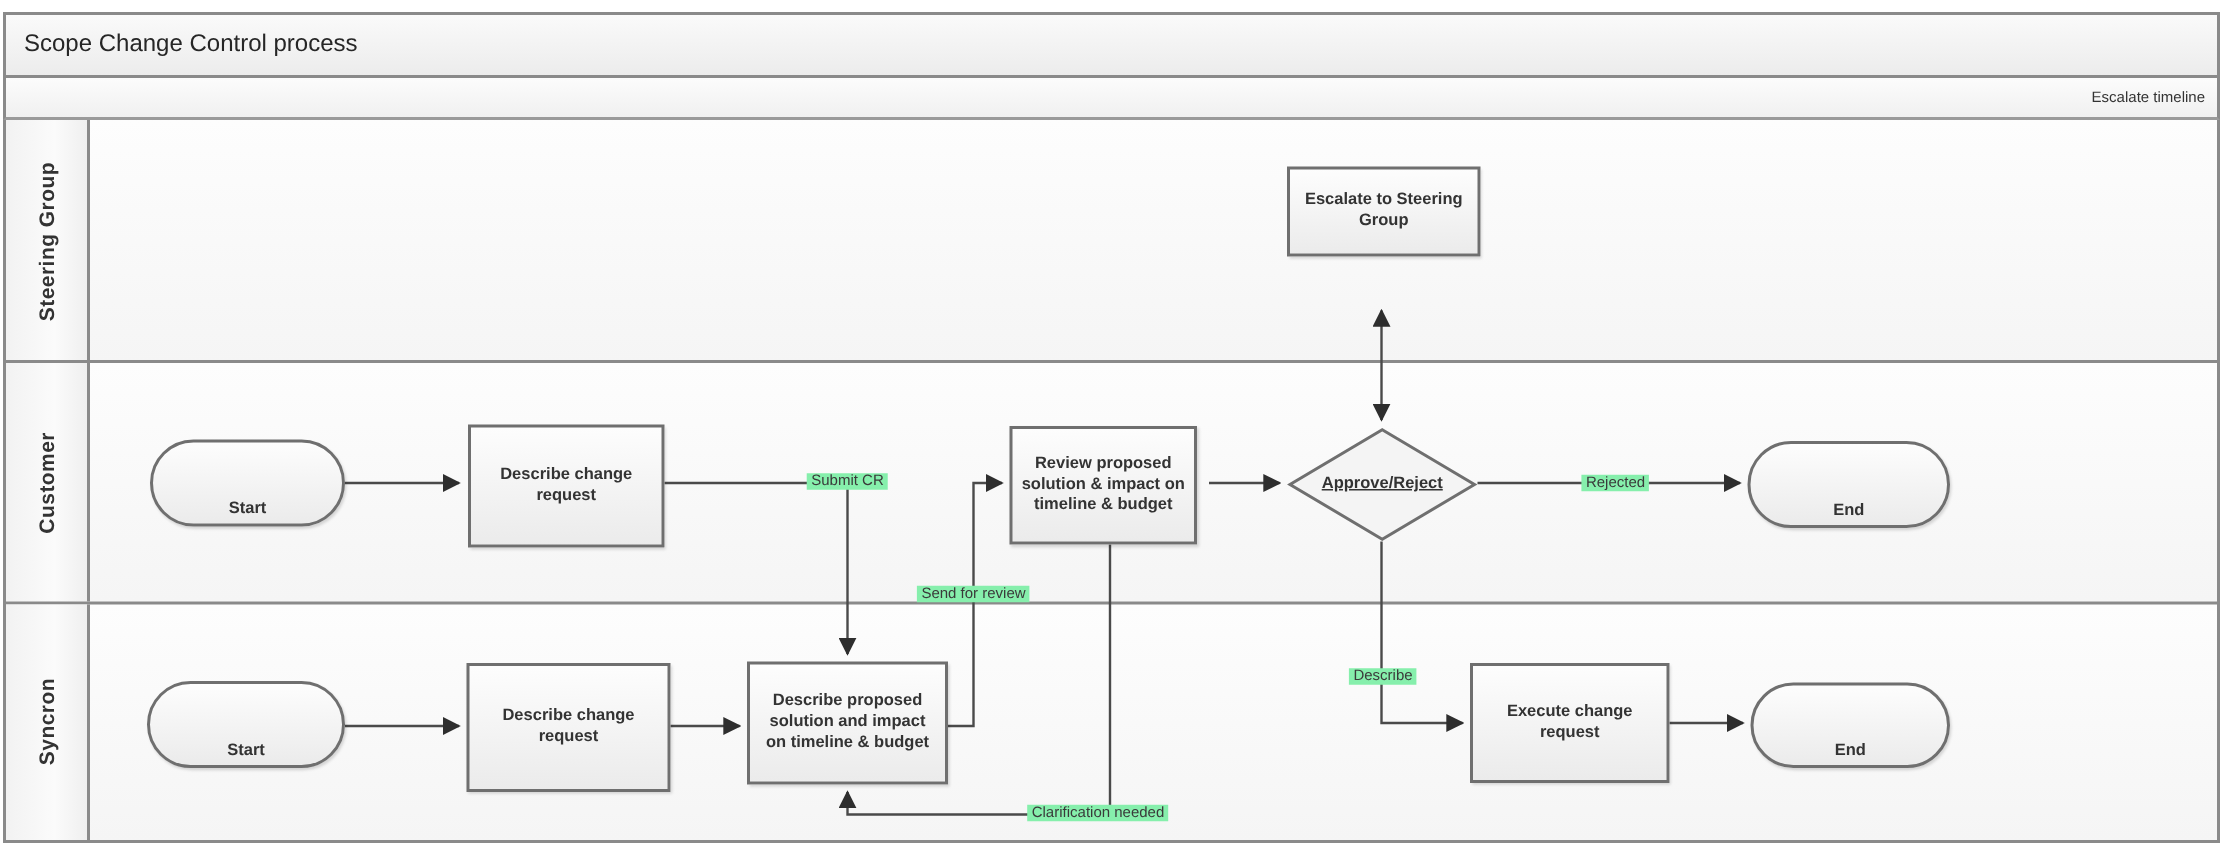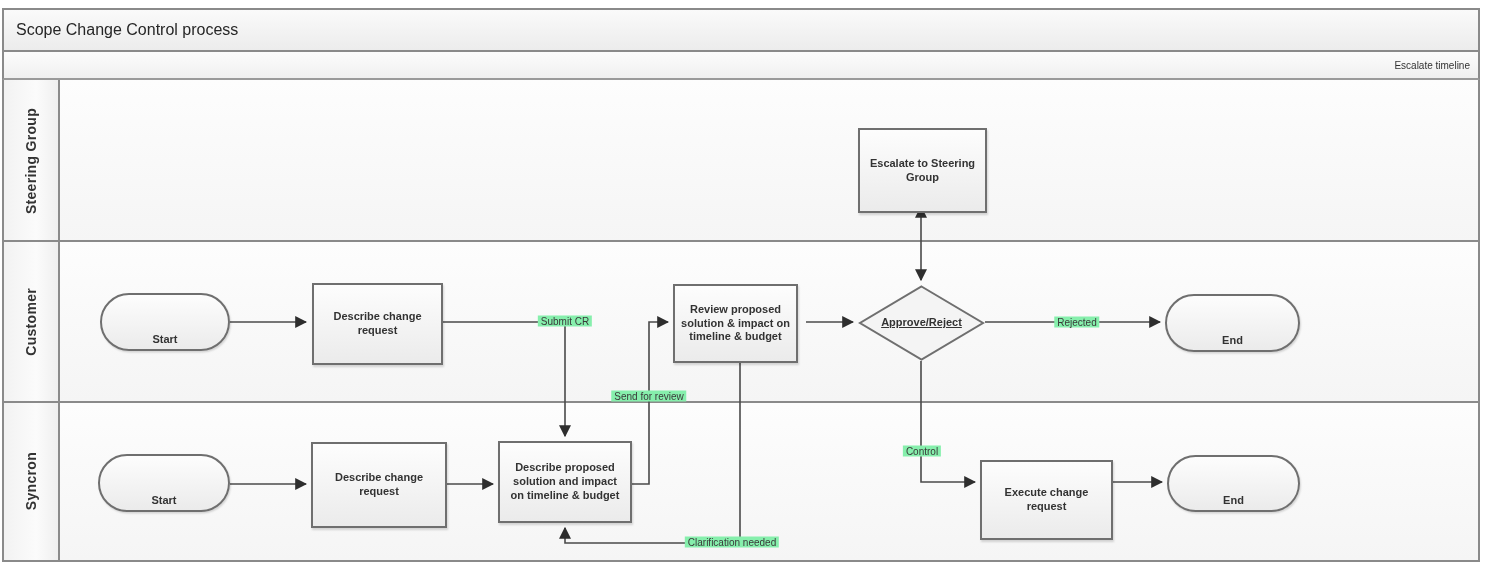--- a/index.html
+++ b/index.html
@@ -118,21 +118,21 @@
     <line x1="921" y1="280" x2="921" y2="207" marker-start="url(#arrow)" marker-end="url(#arrow)"></line>
     <line x1="985" y1="322" x2="1160" y2="322" marker-end="url(#arrow)"></line>
     <polyline points="921,361 921,482 975,482" marker-end="url(#arrow)"></polyline>
     <line x1="1113" y1="482" x2="1162" y2="482" marker-end="url(#arrow)"></line>
     <polyline points="740,363 740,543 565,543 565,528" marker-end="url(#arrow)"></polyline>
     <line x1="230" y1="484" x2="306" y2="484" marker-end="url(#arrow)"></line>
     <line x1="447" y1="484" x2="493" y2="484" marker-end="url(#arrow)"></line>
   </g>
 </svg>
 
-<div class="node" style="left:858px; top:128px; width:129px; height:85px;">
+<div class="node" style="left:858px; top:111px; width:129px; height:60px;">
   <span>Escalate to Steering Group</span>
 </div>
 
 <div class="node stadium" style="left:100px; top:293px; width:130px; height:58px;">
   <span>Start</span>
 </div>
 <div class="node" style="left:312px; top:283px; width:131px; height:82px;">
   <span>Describe change request</span>
 </div>
 <div class="node" style="left:673px; top:284px; width:125px; height:79px;justify-content:center;">
@@ -150,24 +150,24 @@
 
 <div class="node stadium" style="left:98px; top:454px; width:132px; height:58px;">
   <span>Start</span>
 </div>
 <div class="node" style="left:311px; top:442px; width:136px; height:86px;">
   <span>Describe change request</span>
 </div>
 <div class="node" style="left:498px; top:441px; width:134px; height:82px;">
   <span>Describe proposed solution and impact on timeline &amp; budget</span>
 </div>
-<div class="node" style="left:980px; top:460px; width:133px; height:80px;justify-content:center;">
+<div class="node" style="left:980px; top:442px; width:133px; height:80px;justify-content:center;">
   <span>Execute change request</span>
 </div>
 <div class="node stadium" style="left:1167px; top:455px; width:133px; height:57px;">
   <span>End</span>
 </div>
 
 <div class="edge-label" style="left:565px; top:321px;">Submit CR</div>
 <div class="edge-label" style="left:649px; top:396px;">Send for review</div>
 <div class="edge-label" style="left:732px; top:542px;">Clarification needed</div>
-<div class="edge-label" style="left:922px; top:451px;">Control</div>
+<div class="edge-label" style="left:922px; top:451px;">Describe</div>
 <div class="edge-label" style="left:1077px; top:322px;">Rejected</div>
 
 </body></html>

